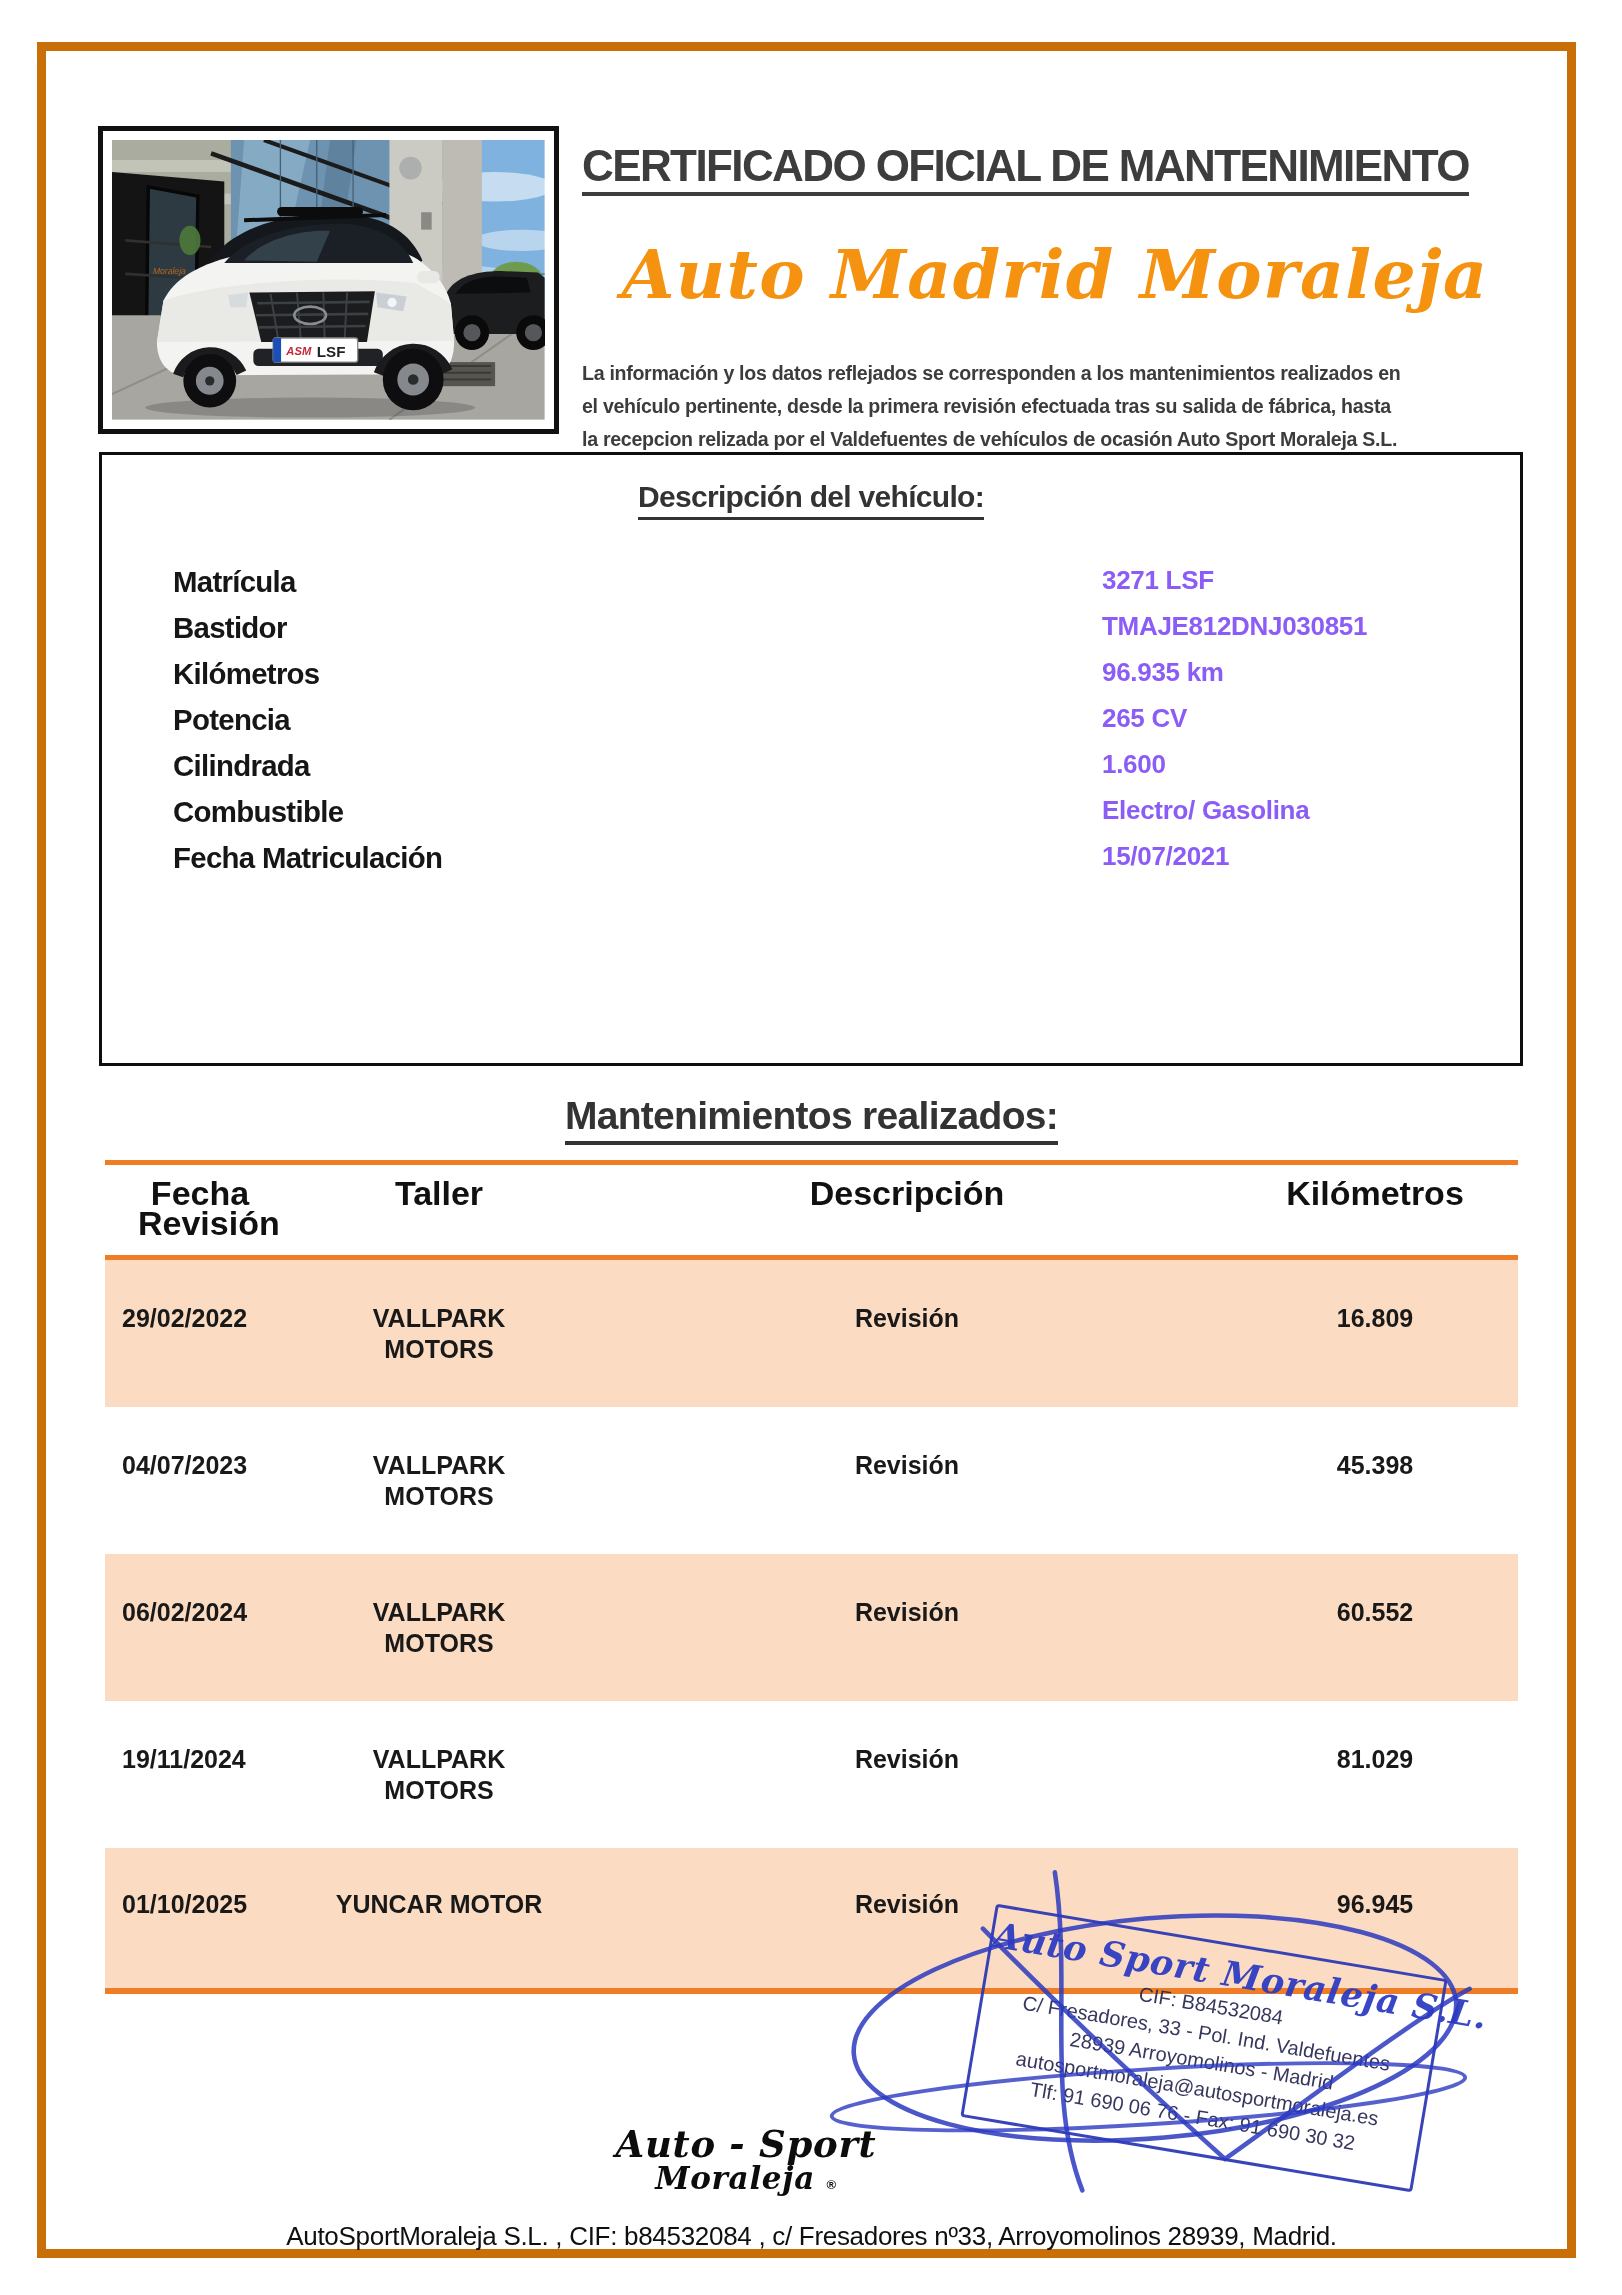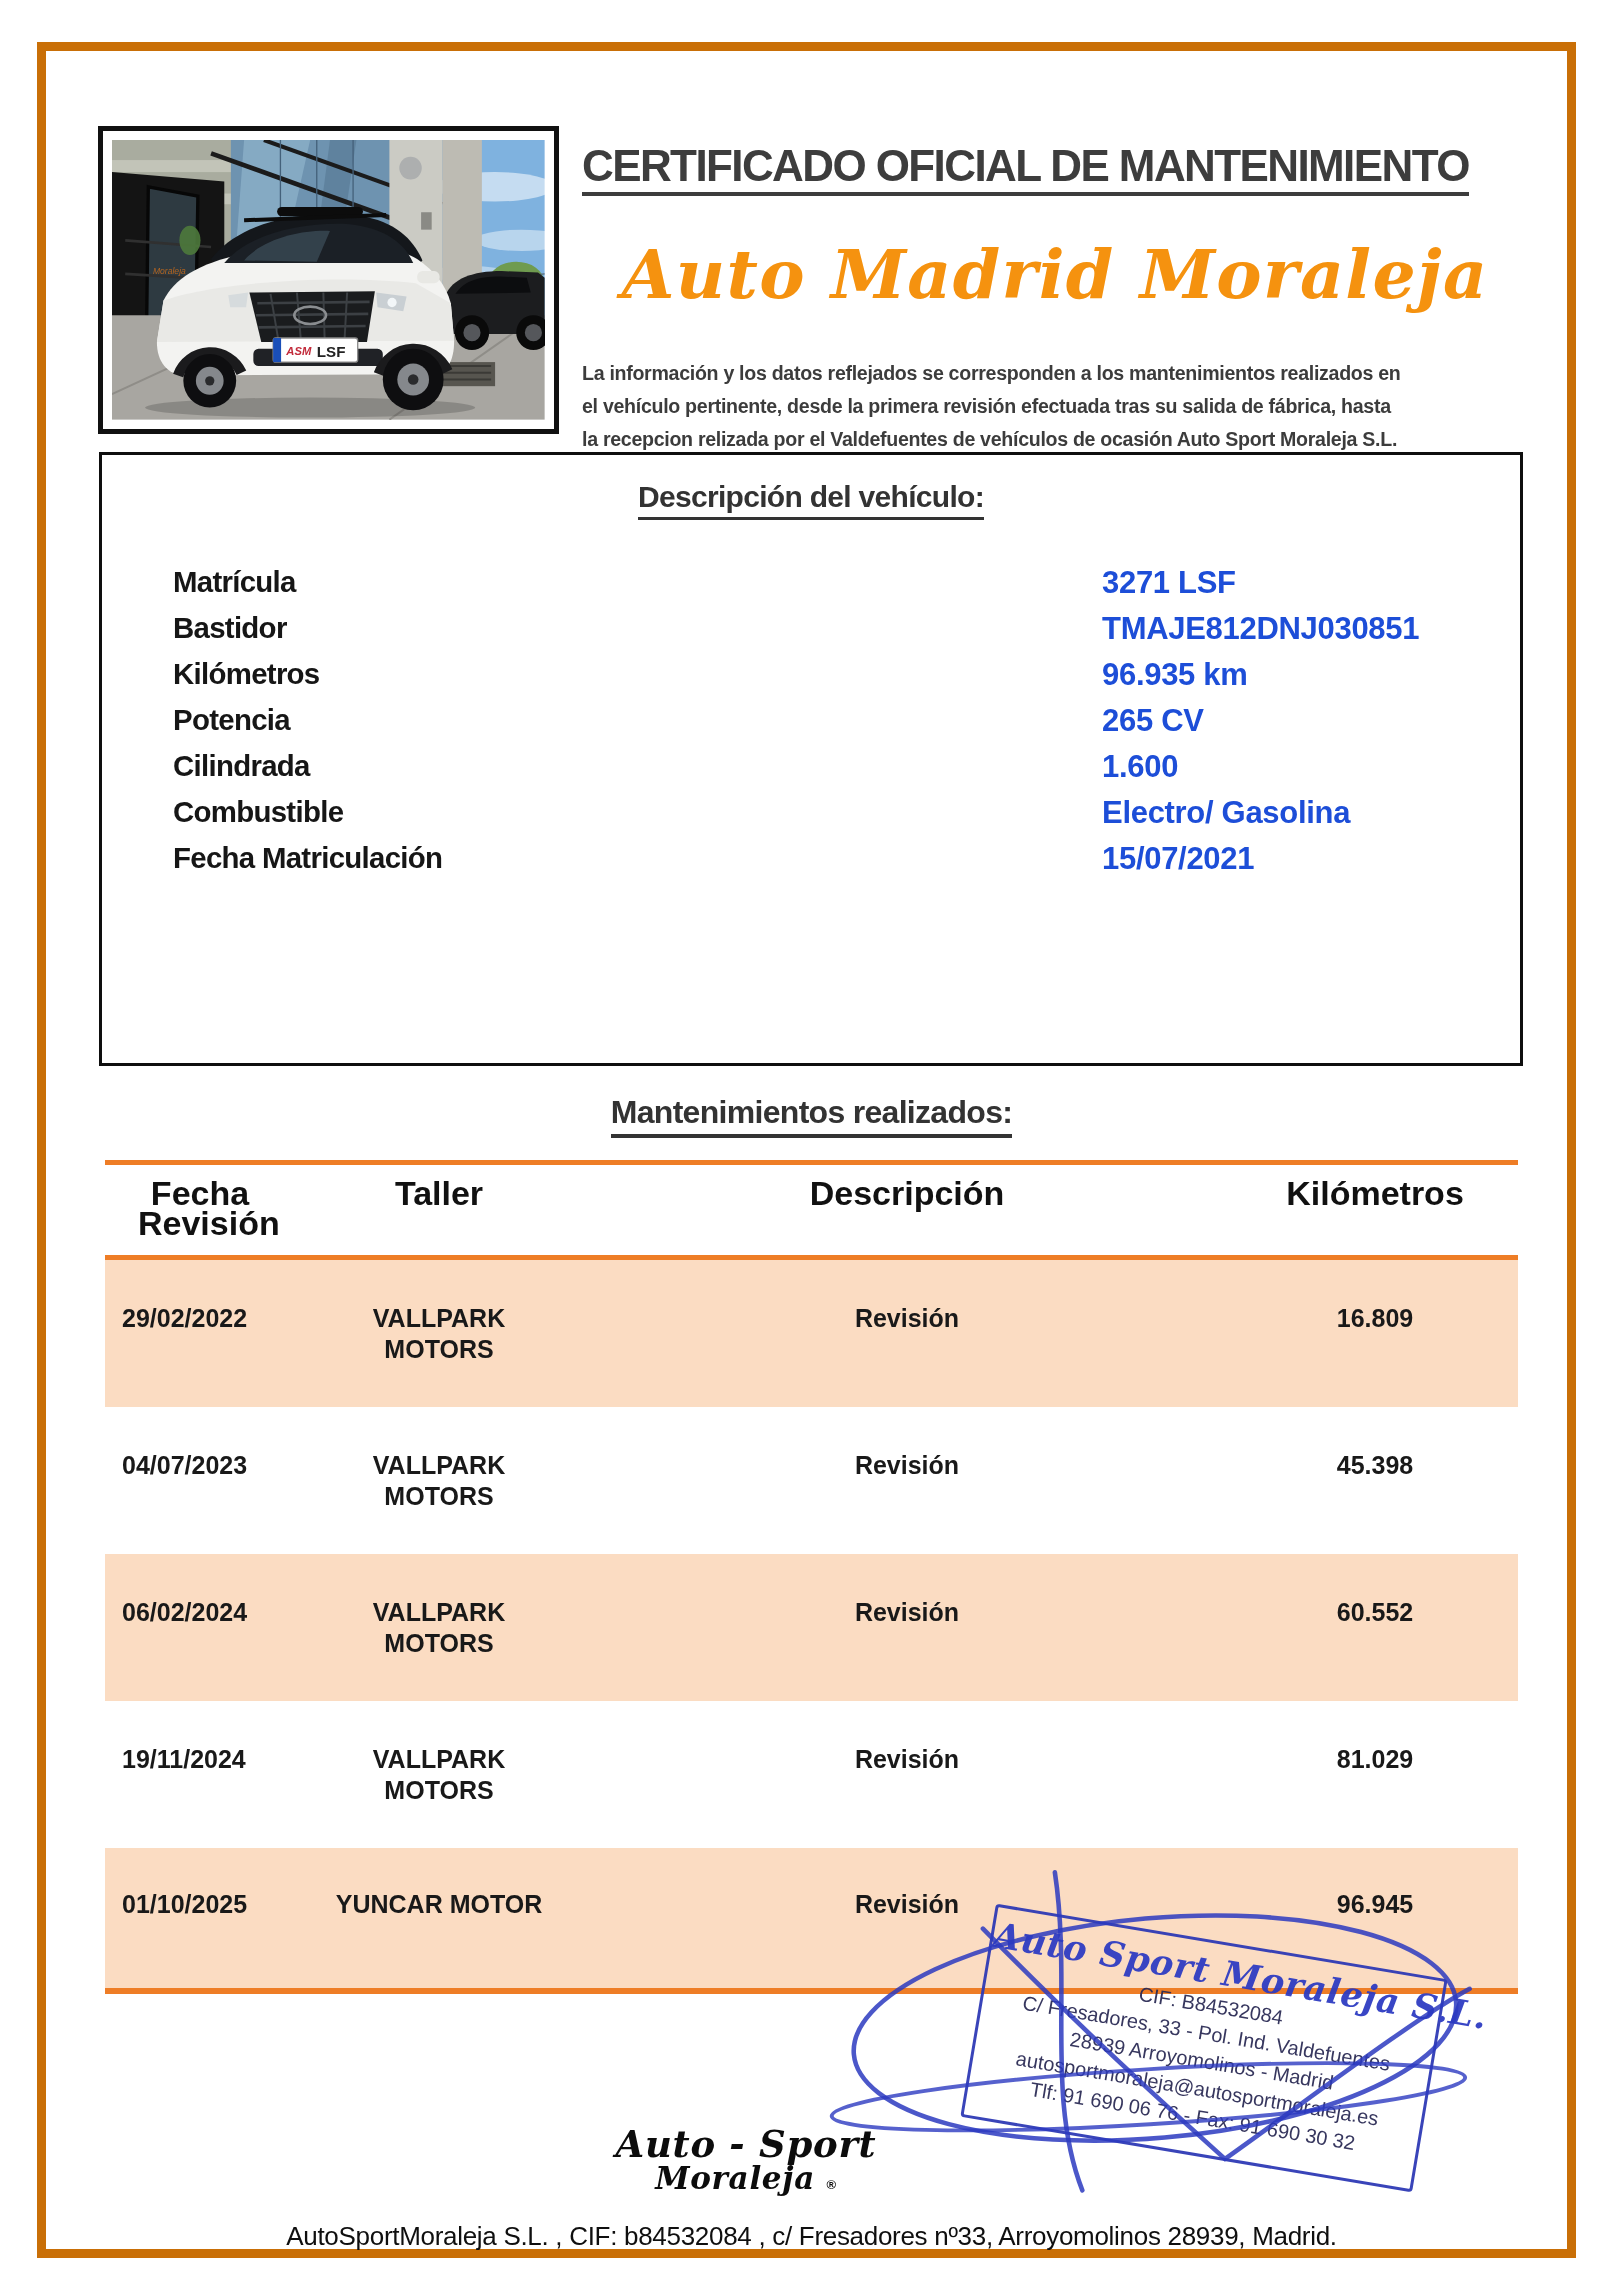--- a/index.html
+++ b/index.html
@@ -30,26 +30,26 @@
   
   .desc-box{position:absolute;left:99px;top:452px;width:1424px;height:614px;
             border:3.9px solid #0e0e0e;box-sizing:border-box;}
   .desc-title-wrap{position:absolute;left:0;top:25px;width:100%;text-align:center;}
   .desc-title{display:inline-block;font-size:30px;font-weight:bold;color:#333;
               letter-spacing:-0.7px;border-bottom:3.9px solid #333;padding-bottom:2.6px;}
   .desc-fields{position:absolute;left:0;top:110px;width:100%;padding-left:20px;}
   .desc-row{position:relative;height:46px;}
   .desc-label{position:absolute;left:51px;font-size:29.4px;font-weight:bold;color:#161616;
               letter-spacing:-0.7px;white-space:nowrap;}
-  .desc-value{position:absolute;left:980px;font-size:31px;font-weight:bold;color:#1d4ed8;
+  .desc-value{position:absolute;left:980px;font-size:26px;font-weight:bold;color:#8b5cf6;
               letter-spacing:-0.3px;white-space:nowrap;}
 
   
   .maint-title-wrap{position:absolute;left:0;top:1094px;width:1623px;text-align:center;}
-  .maint-title{display:inline-block;font-size:32px;font-weight:bold;color:#333;
+  .maint-title{display:inline-block;font-size:39px;font-weight:bold;color:#333;
                letter-spacing:-0.7px;border-bottom:4.6px solid #333;padding-bottom:3.3px;}
 
   .maint-table{position:absolute;left:105px;top:1160px;width:1413px;
                border-bottom:6.5px solid #EE7D26;}
   .thead{display:grid;grid-template-columns:190px 288px 648px 288px;
          border-top:5.2px solid #EE7D26;border-bottom:5.2px solid #EE7D26;
          height:90px;box-sizing:content-box;background:#fff;}
   .th{padding-top:13px;font-size:34px;font-weight:bold;color:#111;text-align:center;
       line-height:30px;}
   .th.fecha{padding-left:0;}

